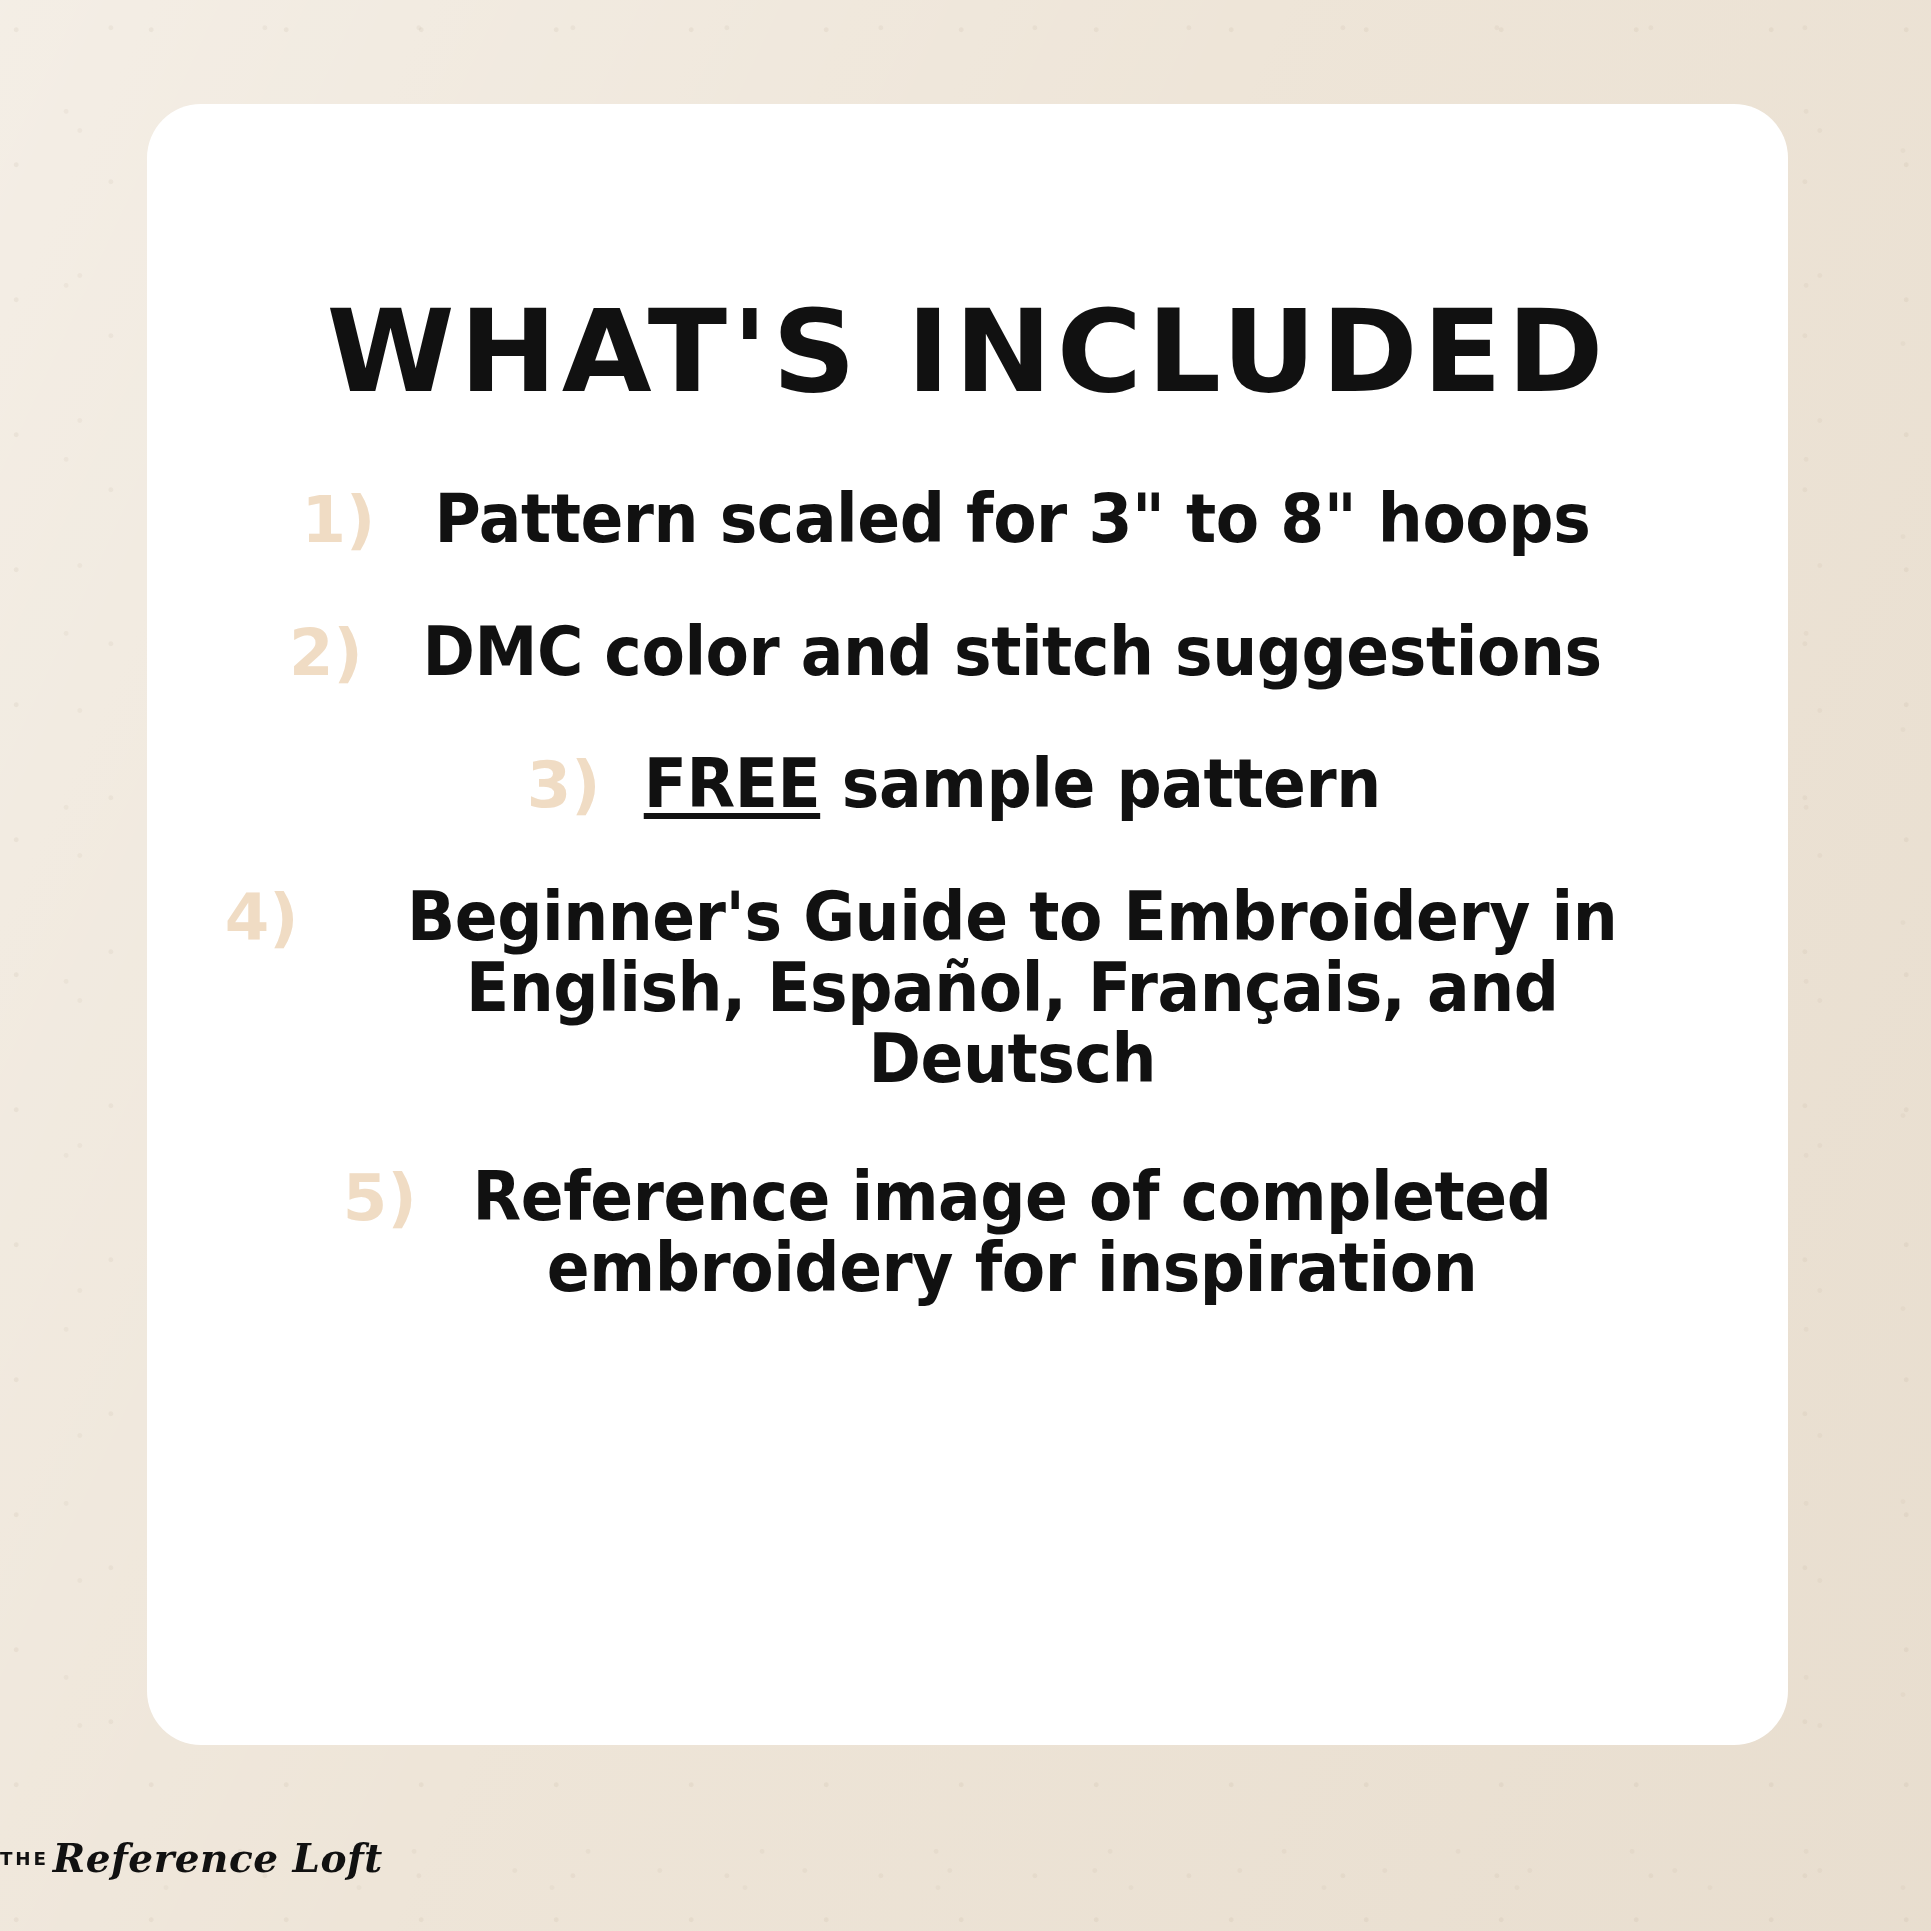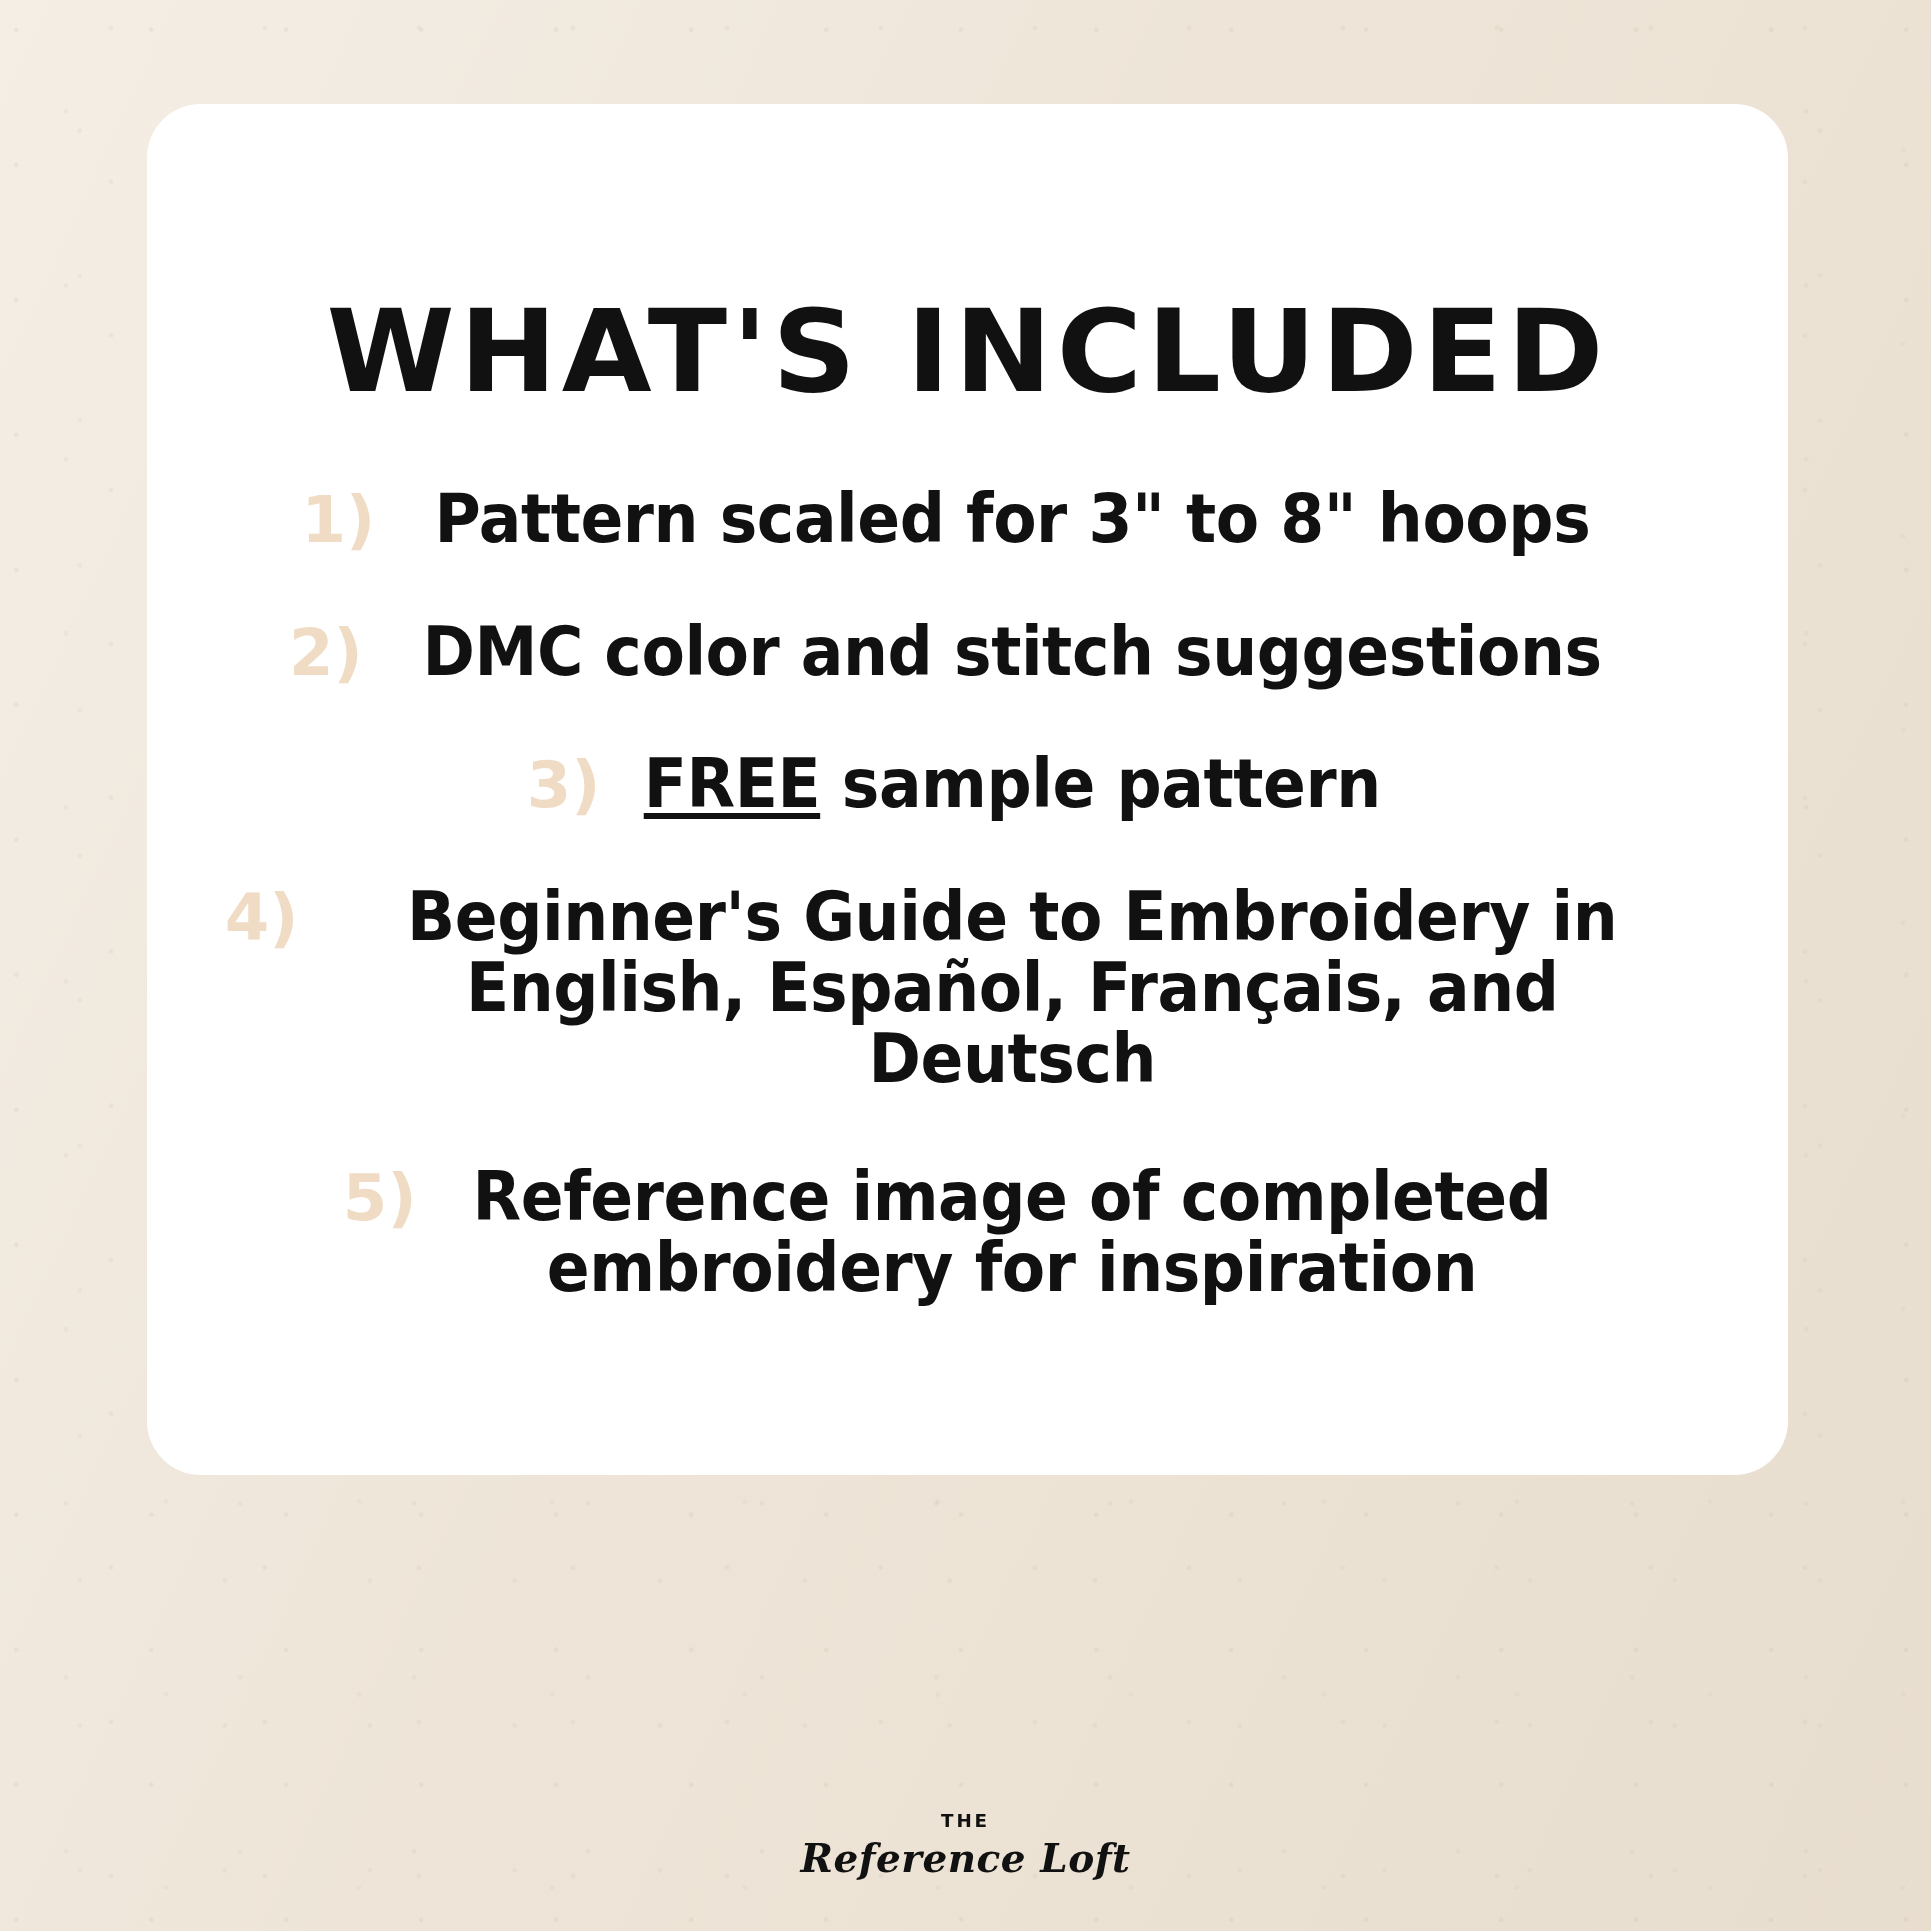--- a/index.html
+++ b/index.html
@@ -26,21 +26,21 @@
       radial-gradient(circle at 55% 90%, rgba(160,140,115,0.08) 0 1.9px, transparent 2.9px),
       linear-gradient(115deg, rgba(255,255,255,0.35) 0%, rgba(238,229,216,0) 45%, rgba(205,188,165,0.18) 100%);
     background-size: 135px 135px, 174px 174px, 154px 154px, 193px 193px, 145px 145px, 100% 100%;
     pointer-events: none;
   }
   .card {
     position: absolute;
     left: 147px;
     top: 104px;
     width: 1641px;
-    height: 1371px;
+    height: 1641px;
     background: #ffffff;
     border-radius: 54px;
     box-sizing: border-box;
     padding: 58px 68px 39px 68px;
     display: flex;
     flex-direction: column;
     align-items: center;
   }
   .heading {
     margin-top: 133px;
@@ -95,21 +95,21 @@
   .item-wide .text { font-size: 68px; }
   .item-4 { margin-bottom: 68px; }
   .underline { text-decoration: underline; text-underline-offset: 5.8px; text-decoration-thickness: 5.8px; }
 
   .footer {
     position: absolute;
     left: 0;
     right: 0;
     bottom: 50px;
     display: flex;
-    flex-direction: column;
+    flex-direction: row;
     align-items: center;
     gap: 3.9px;
   }
   .footer-top {
     font-family: "DejaVu Sans", sans-serif;
     font-weight: 700;
     font-size: 18.3px;
     letter-spacing: 2.9px;
     color: #111111;
   }

